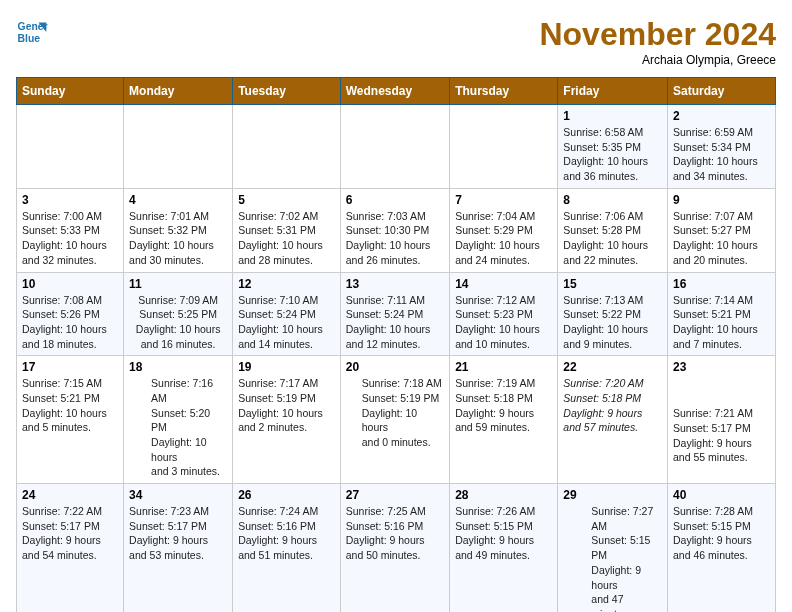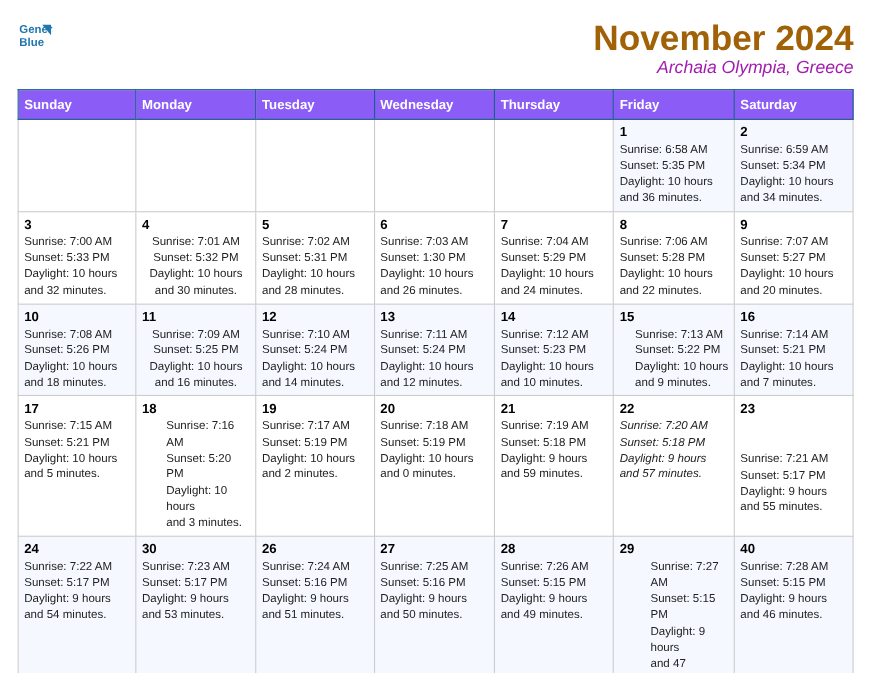--- a/index.html
+++ b/index.html
@@ -27,31 +27,30 @@
     }
     .title-block {
       text-align: right;
     }
     .month-title {
       font-size: 32px;
       font-weight: bold;
       color: #a16207;
     }
     .location {
-      font-size: 16px;
-      color: #a21caf;
-      font-style: italic;
+      font-size: 12px;
+      color: #000000;
     }
     table {
       width: 100%;
       border-collapse: collapse;
       font-size: 11px;
     }
     thead tr th {
-      background: #8b5cf6;
+      background: #a16207;
       color: #fff;
       text-align: left;
       padding: 6px 5px;
       font-size: 12px;
       font-weight: bold;
       border: 1px solid #1a5f8a;
     }
     tbody tr td {
       border: 1px solid #ccc;
       vertical-align: top;
@@ -131,36 +130,36 @@
       <tr>
         <td>
           <div class="day-num">3</div>
           <div class="day-detail" style="white-space: pre-line;">Sunrise: 7:00 AM
 Sunset: 5:33 PM
 Daylight: 10 hours
 and 32 minutes.</div>
         </td>
         <td>
           <div class="day-num">4</div>
-          <div class="day-detail" style="white-space: pre-line; text-align: center;">Sunrise: 7:01 AM
+          <div class="day-detail" style="white-space: pre-line;">Sunrise: 7:01 AM
 Sunset: 5:32 PM
 Daylight: 10 hours
 and 30 minutes.</div>
         </td>
         <td>
           <div class="day-num">5</div>
           <div class="day-detail" style="white-space: pre-line;">Sunrise: 7:02 AM
 Sunset: 5:31 PM
 Daylight: 10 hours
 and 28 minutes.</div>
         </td>
         <td>
           <div class="day-num">6</div>
           <div class="day-detail" style="white-space: pre-line;">Sunrise: 7:03 AM
-Sunset: 1:30 PM
+Sunset: 10:30 PM
 Daylight: 10 hours
 and 26 minutes.</div>
         </td>
         <td>
           <div class="day-num">7</div>
           <div class="day-detail" style="white-space: pre-line;">Sunrise: 7:04 AM
 Sunset: 5:29 PM
 Daylight: 10 hours
 and 24 minutes.</div>
         </td>
@@ -210,21 +209,21 @@
         </td>
         <td>
           <div class="day-num">14</div>
           <div class="day-detail" style="white-space: pre-line;">Sunrise: 7:12 AM
 Sunset: 5:23 PM
 Daylight: 10 hours
 and 10 minutes.</div>
         </td>
         <td>
           <div class="day-num">15</div>
-          <div class="day-detail" style="white-space: pre-line; margin-left: 14px;">Sunrise: 7:13 AM
+          <div class="day-detail" style="white-space: pre-line;">Sunrise: 7:13 AM
 Sunset: 5:22 PM
 Daylight: 10 hours
 and 9 minutes.</div>
         </td>
         <td>
           <div class="day-num">16</div>
           <div class="day-detail" style="white-space: pre-line;">Sunrise: 7:14 AM
 Sunset: 5:21 PM
 Daylight: 10 hours
 and 7 minutes.</div>
@@ -247,21 +246,21 @@
         </td>
         <td>
           <div class="day-num">19</div>
           <div class="day-detail" style="white-space: pre-line;">Sunrise: 7:17 AM
 Sunset: 5:19 PM
 Daylight: 10 hours
 and 2 minutes.</div>
         </td>
         <td>
           <div class="day-num">20</div>
-          <div class="day-detail" style="white-space: pre-line;">Sunrise: 7:18 AM
+          <div class="day-detail" style="white-space: pre-line; margin-left: 16px;">Sunrise: 7:18 AM
 Sunset: 5:19 PM
 Daylight: 10 hours
 and 0 minutes.</div>
         </td>
         <td>
           <div class="day-num">21</div>
           <div class="day-detail" style="white-space: pre-line;">Sunrise: 7:19 AM
 Sunset: 5:18 PM
 Daylight: 9 hours
 and 59 minutes.</div>
@@ -283,21 +282,21 @@
       </tr>
       <tr>
         <td>
           <div class="day-num">24</div>
           <div class="day-detail" style="white-space: pre-line;">Sunrise: 7:22 AM
 Sunset: 5:17 PM
 Daylight: 9 hours
 and 54 minutes.</div>
         </td>
         <td>
-          <div class="day-num">30</div>
+          <div class="day-num">34</div>
           <div class="day-detail" style="white-space: pre-line;">Sunrise: 7:23 AM
 Sunset: 5:17 PM
 Daylight: 9 hours
 and 53 minutes.</div>
         </td>
         <td>
           <div class="day-num">26</div>
           <div class="day-detail" style="white-space: pre-line;">Sunrise: 7:24 AM
 Sunset: 5:16 PM
 Daylight: 9 hours

